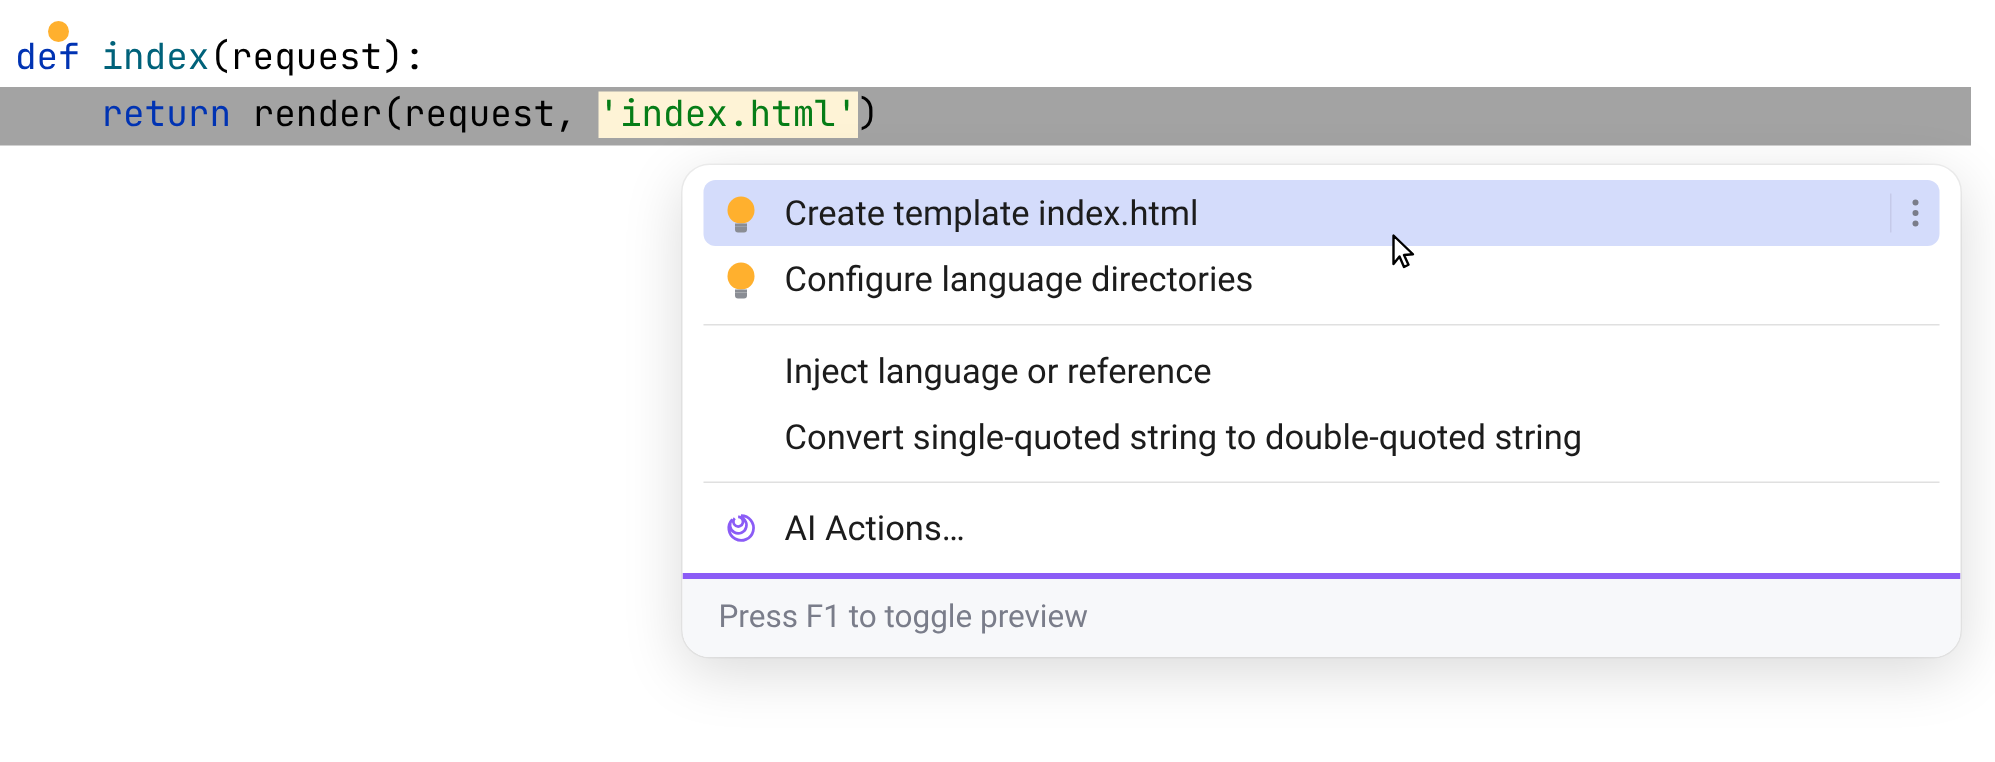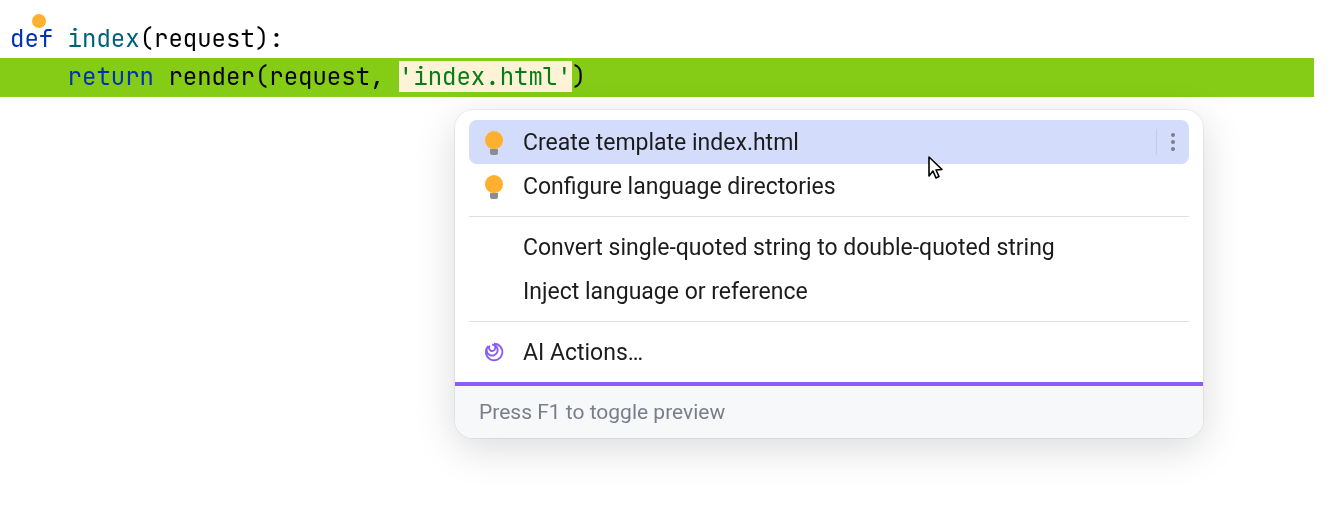--- a/index.html
+++ b/index.html
@@ -24,21 +24,21 @@
       line-height: 1.6;
     }
 
     .code-line {
       padding-left: 10px;
       white-space: pre;
       position: relative;
     }
 
     .code-line-2 {
-      background: #84cc16;
+      background: #a3a3a3;
     }
 
     .kw-def { color: #0033b3; }
     .func-name { color: #00627a; }
     .param { color: #000000; }
     .punct { color: #000000; }
     .kw-return { color: #0033b3; }
     .func-call { color: #000000; }
     .string-quote { color: #067d17; }
     .string-content { color: #067d17; }
@@ -55,21 +55,21 @@
       height: 14px;
       background: #ffb02e;
       border-radius: 50%;
       z-index: 5;
     }
 
     .popup {
       position: absolute;
       top: 110px;
       left: 455px;
-      width: 748px;
+      width: 852px;
       background: #ffffff;
       border-radius: 18px;
       box-shadow: 0 10px 40px rgba(0,0,0,0.15), 0 0 0 1px rgba(0,0,0,0.05);
       overflow: hidden;
       z-index: 10;
     }
 
     .popup-inner {
       padding: 10px 14px 0 14px;
     }
@@ -233,25 +233,25 @@
             <span class="bulb-base"></span>
           </span>
       </span>
       <span class="label">Configure language directories</span>
     </div>
 
     <div class="separator-line"></div>
 
     <div class="popup-item">
       <span class="icon-slot"></span>
-      <span class="label">Convert single-quoted string to double-quoted string</span>
+      <span class="label">Inject language or reference</span>
     </div>
     <div class="popup-item">
       <span class="icon-slot"></span>
-      <span class="label">Inject language or reference</span>
+      <span class="label">Convert single-quoted string to double-quoted string</span>
     </div>
 
     <div class="separator-line"></div>
 
     <div class="popup-item" style="margin-bottom:8px;">
       <span class="icon-slot">
         <span class="swirl-icon">
           <svg width="22" height="22" viewBox="0 0 24 24" fill="none" stroke="#8b5cf6" stroke-width="2">
             <path d="M12 3 a9 9 0 1 1 -6.3 2.7 a6 6 0 1 0 4.2 -1.8 a3.5 3.5 0 1 1 -2.45 1.05"></path>
           </svg>

